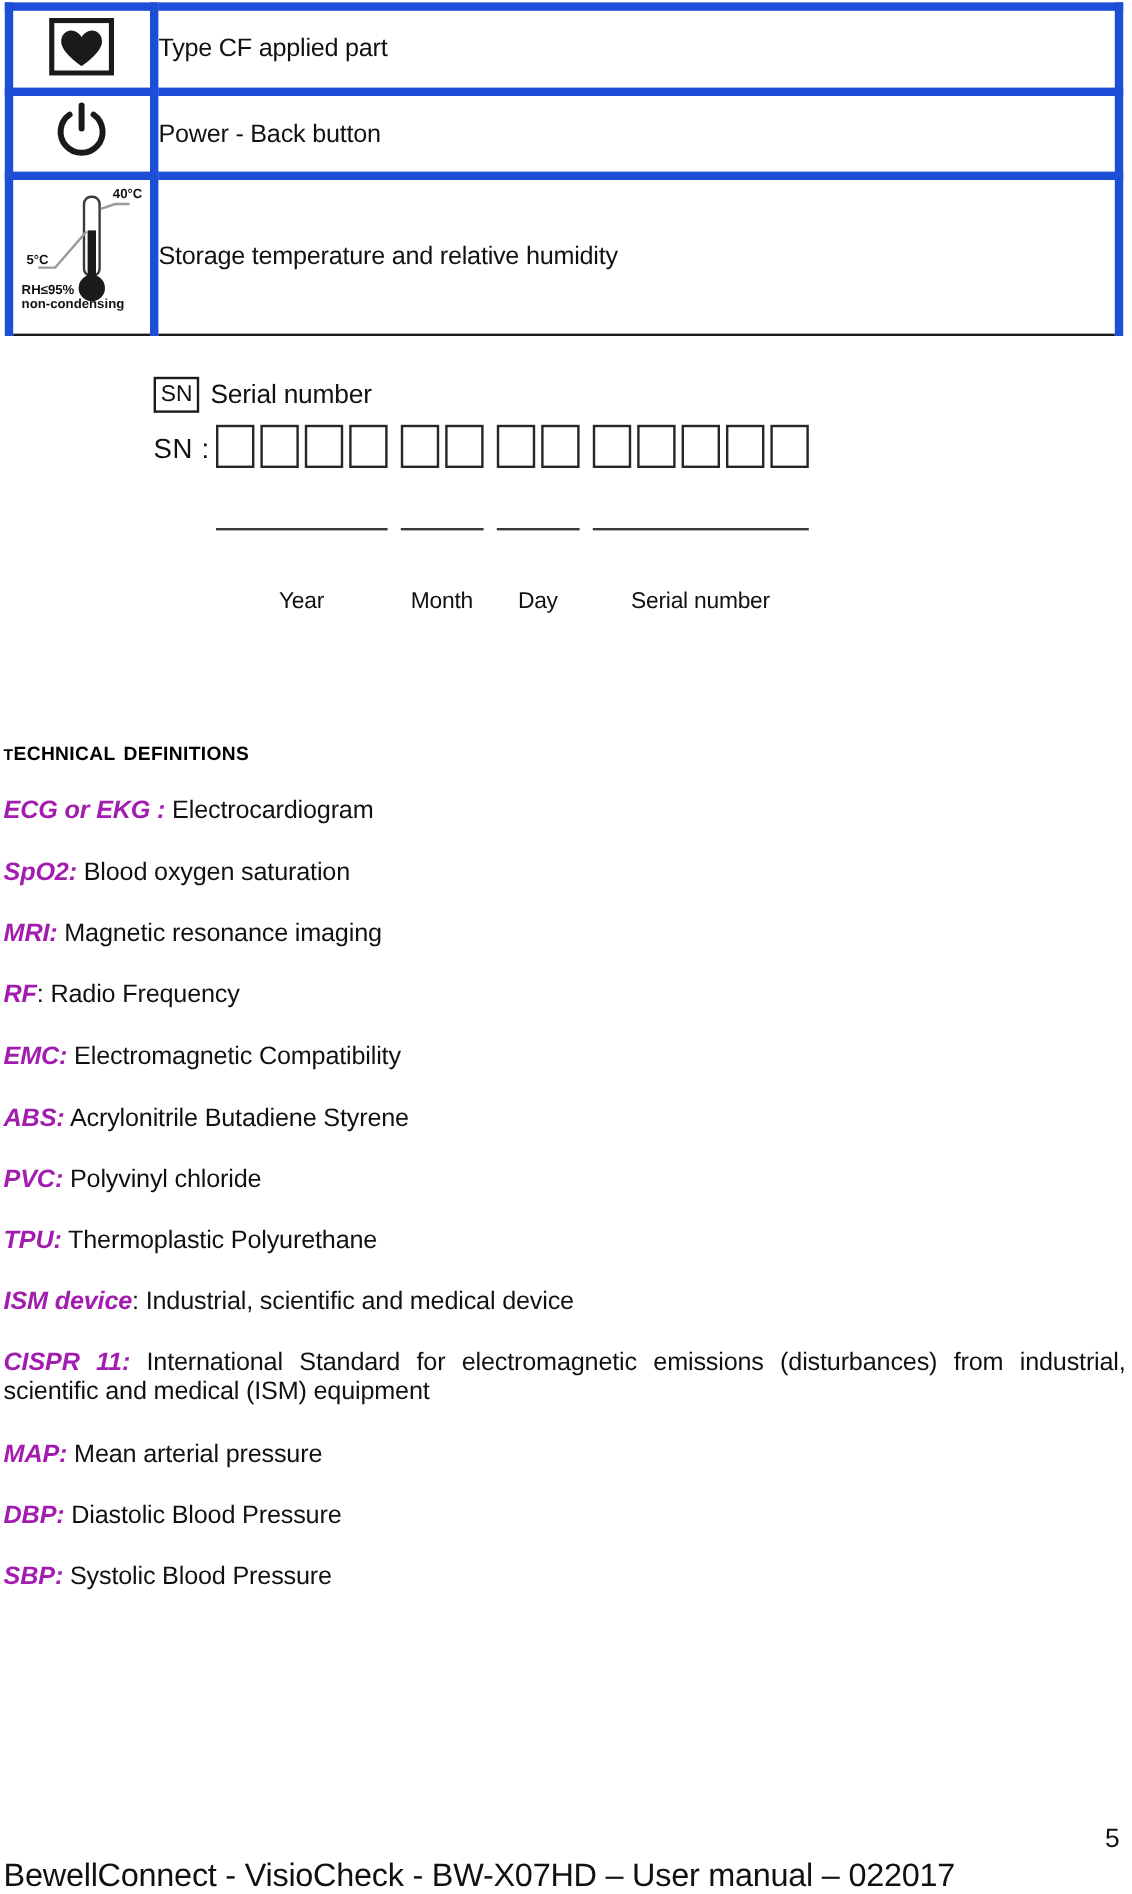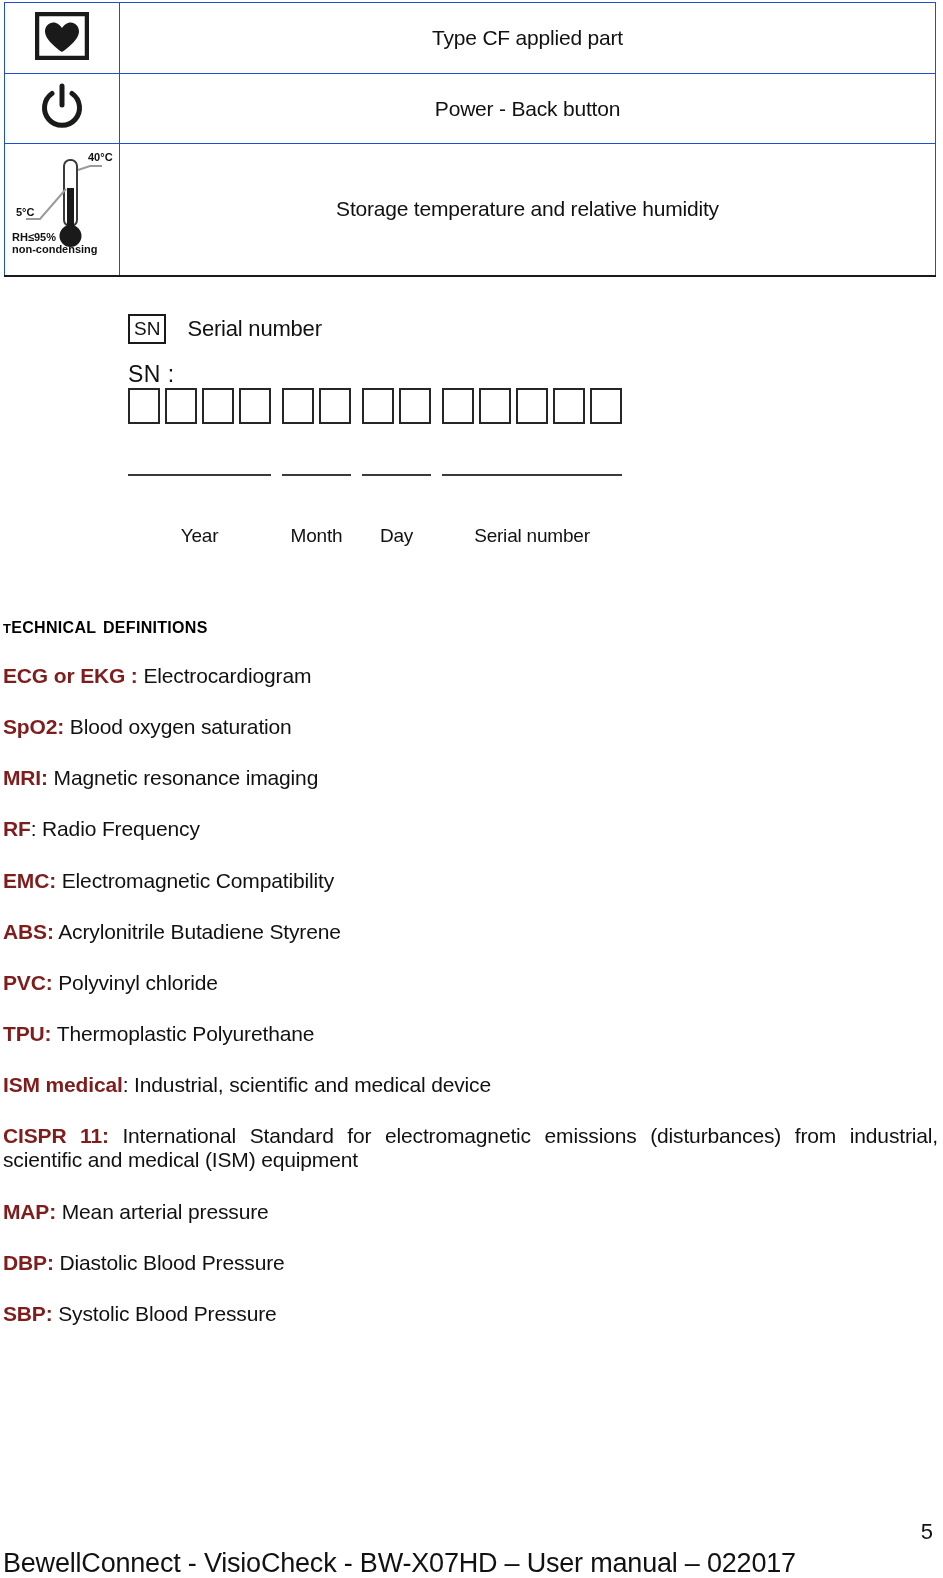--- a/index.html
+++ b/index.html
@@ -20,24 +20,23 @@
   
   .symbol-table {
     position: absolute;
     left: 4px;
     top: 2px;
     width: 932px;
     border-collapse: collapse;
     table-layout: fixed;
   }
   .symbol-table td {
-    border: 1px solid #1d4ed8;
+    border: 7px solid #1d4ed8;
     padding: 0;
     vertical-align: middle;
-    text-align: center;
   }
   .symbol-table tr.last-row td {
     border-bottom: 2px solid #1a1a1a;
   }
   .col-icon { width: 114px; }
   .cell-icon {
     text-align: center;
     vertical-align: middle;
   }
   .cell-label {
@@ -59,21 +58,21 @@
   
   .sn-block {
     position: absolute;
     left: 128px;
     top: 314px;
     width: 700px;
   }
   .sn-legend {
     display: flex;
     align-items: center;
-    gap: 21px;
+    gap: 9px;
     height: 30px;
   }
   .sn-tag {
     border: 2.5px solid #1a1a1a;
     font-size: 19px;
     line-height: 1;
     padding: 3px 4px 4px 4px;
     font-family: "Liberation Sans", sans-serif;
     letter-spacing: 0px;
     color: #111;
@@ -81,21 +80,20 @@
   .sn-legend-text {
     font-size: 22px;
     color: #111;
     letter-spacing: -0.2px;
   }
 
   .sn-row {
     display: flex;
     align-items: flex-start;
     margin-top: 10px;
-    flex-direction: column;
   }
   .sn-prefix {
     font-size: 23px;
     color: #111;
     margin-right: 5px;
     padding-top: 7px;
     letter-spacing: 0.5px;
   }
   .sn-groups {
     display: flex;
@@ -152,21 +150,22 @@
   .def-line {
     font-size: 21px;
     line-height: 1.15;
     margin: 0 0 27px 0;
     color: #111;
     text-align: justify;
     letter-spacing: -0.15px;
   }
   .def-term {
     font-weight: bold;
-    color: #7f1d1d;
+    color: #a21caf;
+    font-style: italic;
   }
 
   
   .page-number {
     position: absolute;
     right: 10px;
     top: 1519px;
     font-size: 22px;
     color: #111;
   }
@@ -285,21 +284,21 @@
   <div class="defs-heading">Technical Definitions</div>
   <div id="defs-list">
       <p class="def-line"><span class="def-term">ECG or EKG :</span><span class="def-text"> Electrocardiogram</span></p>
       <p class="def-line"><span class="def-term">SpO2:</span><span class="def-text"> Blood oxygen saturation</span></p>
       <p class="def-line"><span class="def-term">MRI:</span><span class="def-text"> Magnetic resonance imaging</span></p>
       <p class="def-line"><span class="def-term">RF</span><span class="def-text">: Radio Frequency</span></p>
       <p class="def-line"><span class="def-term">EMC:</span><span class="def-text"> Electromagnetic Compatibility</span></p>
       <p class="def-line"><span class="def-term">ABS:</span><span class="def-text"> Acrylonitrile Butadiene Styrene</span></p>
       <p class="def-line"><span class="def-term">PVC:</span><span class="def-text"> Polyvinyl chloride</span></p>
       <p class="def-line"><span class="def-term">TPU:</span><span class="def-text"> Thermoplastic Polyurethane</span></p>
-      <p class="def-line"><span class="def-term">ISM medical</span><span class="def-text">: Industrial, scientific and medical device</span></p>
+      <p class="def-line"><span class="def-term">ISM device</span><span class="def-text">: Industrial, scientific and medical device</span></p>
       <p class="def-line"><span class="def-term">CISPR 11:</span><span class="def-text"> International Standard for electromagnetic emissions (disturbances) from industrial, scientific and medical (ISM) equipment</span></p>
       <p class="def-line"><span class="def-term">MAP:</span><span class="def-text"> Mean arterial pressure</span></p>
       <p class="def-line"><span class="def-term">DBP:</span><span class="def-text"> Diastolic Blood Pressure</span></p>
       <p class="def-line"><span class="def-term">SBP:</span><span class="def-text"> Systolic Blood Pressure</span></p>
     </div>
 </div>
 
 <div class="page-number">5</div>
 <div class="footer-text">BewellConnect - VisioCheck - BW-X07HD – User manual – 022017</div>
 

